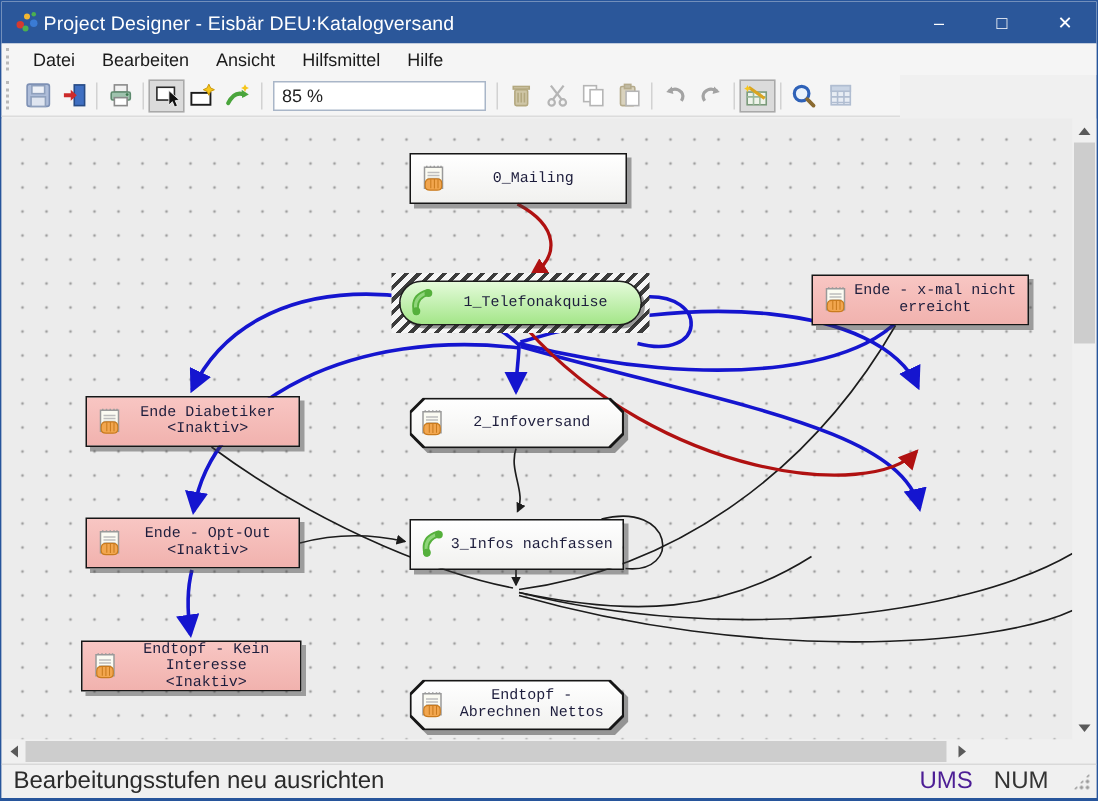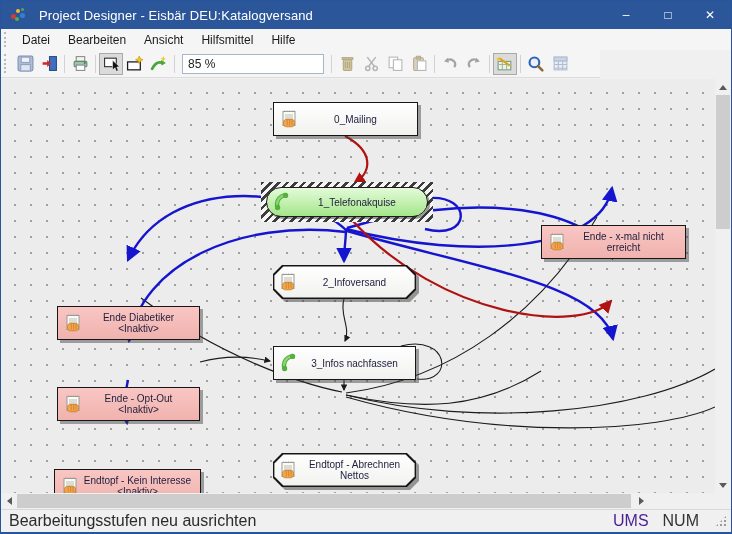--- a/index.html
+++ b/index.html
@@ -5,21 +5,21 @@
   * { margin:0; padding:0; box-sizing:border-box; }
   html,body { width:732px; height:534px; font-family:"Liberation Sans", sans-serif; }
   .window { position:relative; width:732px; height:534px; background:#f0f0f0;
             border:1px solid #27559b; border-bottom:2px solid #27559b; overflow:hidden; }
 
   
   .titlebar { position:absolute; left:0; top:0; width:730px; height:28px; background:#2b579a;
               display:flex; align-items:center; color:#fff; }
   .app-icon { width:16px; height:16px; margin-left:9px; position:relative; }
   .app-icon i { position:absolute; border-radius:50%; }
-  .title-text { font-size:13px; margin-left:13px; letter-spacing:0.1px; }
+  .title-text { font-size:13px; margin-left:3px; letter-spacing:0.1px; }
   .win-controls { margin-left:auto; display:flex; height:100%; }
   .win-btn { width:42px; height:100%; display:flex; align-items:center; justify-content:center;
              font-size:12px; color:#fff; }
 
   
   .menubar { position:absolute; left:0; top:28px; width:730px; height:21px; background:#f5f5f5;
              display:flex; align-items:center; font-size:12px; color:#1a1a1a; }
   .grip { width:5px; height:70%; margin:0 4px 0 3px; border-left:2px dotted #b9b9b9; }
   .menu-item { padding:2px 9px; }
 
@@ -32,27 +32,27 @@
   .zoom-combo { width:142px; height:20px; background:#fff; border:1px solid #a9b6c8; display:flex;
                 align-items:center; margin:0 4px; }
   .zoom-combo input { flex:1; border:0; outline:none; font-size:12px; padding-left:5px; color:#222;
                       font-family:"Liberation Sans", sans-serif; background:transparent; }
   .combo-arrow { width:15px; height:100%; display:flex; align-items:center; justify-content:center; }
   .combo-arrow::after { content:""; border:4px solid transparent; border-top:4px solid #666; margin-top:4px; }
 
   
   .canvas { position:absolute; left:0; top:78px; width:714px; height:414px; background:#ececec;
             background-image:radial-gradient(#9f9f9f 0.9px, transparent 1.1px);
-            background-size:16px 16px; background-position:6px 6px; overflow:hidden; }
+            background-size:16px 16px; background-position:6px 6px; overflow:hidden;font-family:Liberation Mono, monospace; }
   .edges { position:absolute; left:0; top:0; pointer-events:none; }
 
   .node { position:absolute; height:34px; background:linear-gradient(#ffffff,#f1f1ef);
           border:1px solid #161616; box-shadow:3px 3px 0 rgba(60,60,60,.45);
           display:flex; align-items:center; }
-  .node.pink { background:linear-gradient(#f8c6c3,#f1b2ae);margin-top:42px; }
+  .node.pink { background:linear-gradient(#f8c6c3,#f1b2ae); }
   .nicon { position:absolute; left:6px; width:20px; height:20px; }
   .nlabel { width:100%; text-align:center; font-size:10px; color:#1d1d3c; padding:0 6px 0 26px; }
 
   
   .octa { position:absolute; height:34px; }
   .octa .layer { position:absolute;
      clip-path:polygon(9px 0, calc(100% - 9px) 0, 100% 9px, 100% calc(100% - 9px),
                        calc(100% - 9px) 100%, 9px 100%, 0 calc(100% - 9px), 0 9px); }
   .octa .sh { inset:0; transform:translate(3px,3px); background:rgba(60,60,60,.5); }
   .octa .bd { inset:0; background:#161616; }

